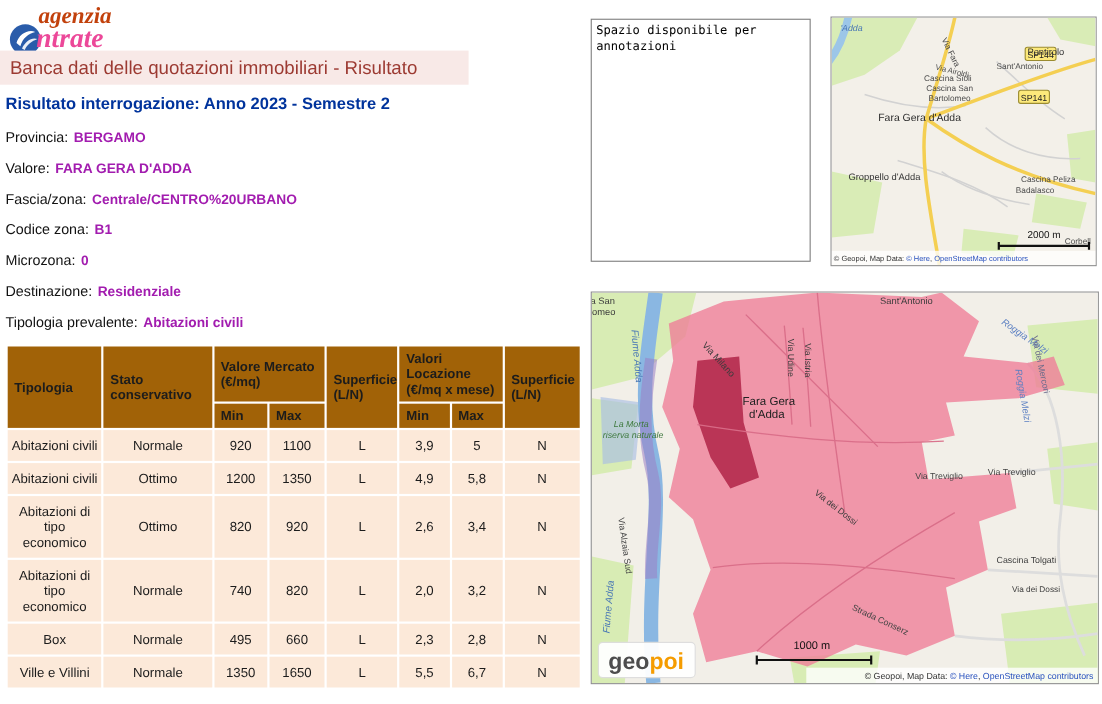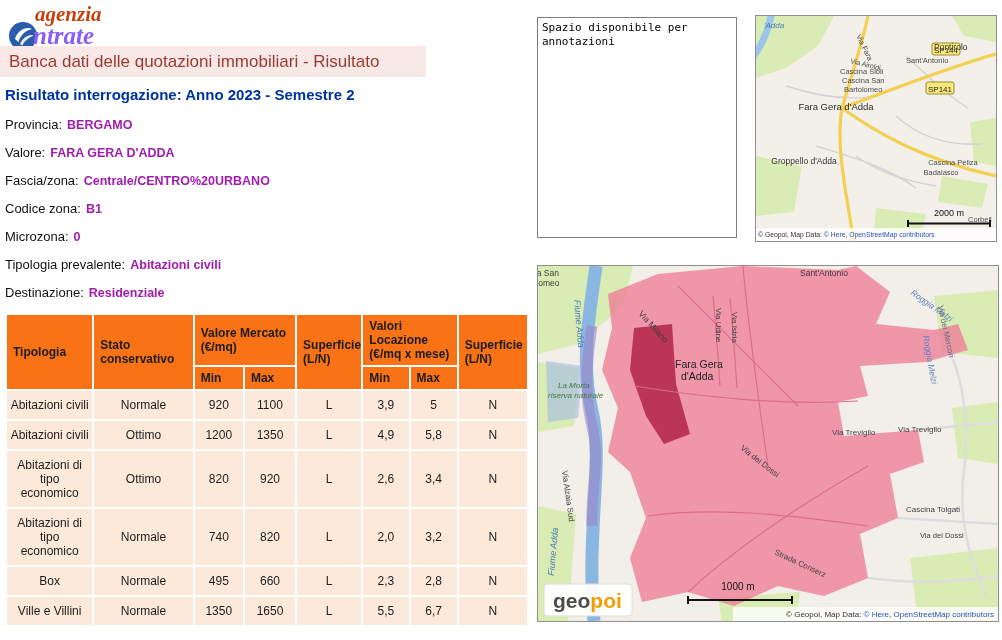--- a/index.html
+++ b/index.html
@@ -5,37 +5,37 @@
   html,body{margin:0;padding:0;}
   body{width:1002px;height:640px;overflow:hidden;background:#fff;
        font-family:"Liberation Sans",sans-serif;color:#1c1c1c;position:relative;}
 
   
   .logo{position:absolute;left:8px;top:4px;cursor:pointer;}
   .logo-line1{font-family:"Liberation Serif",serif;font-style:italic;font-weight:bold;
               color:#c2410c;font-size:21px;margin-left:27px;line-height:20px;}
   .logo-row{display:flex;align-items:center;margin-top:-3px;}
   .logo-line2{font-family:"Liberation Serif",serif;font-style:italic;font-weight:bold;
-              color:#8b5cf6;font-size:25px;margin-left:-5px;}
+              color:#ec4899;font-size:25px;margin-left:-5px;}
 
   
   .banner{position:absolute;left:0;top:46px;width:426px;height:31px;background:#f8e9e7;
           color:#9c3a32;font-size:17px;line-height:31px;padding-left:9px;box-sizing:border-box;}
 
   
   .content{position:absolute;left:5px;top:86px;width:528px;}
   .rheading{color:#00339c;font-weight:bold;font-size:15px;margin:0 0 14px 0;}
   .field{margin-bottom:12px;font-size:13px;line-height:15px;}
   .flabel{font-weight:normal;color:#121212;}
   .fvalue{color:#a21caf;font-weight:bold;font-size:12.5px;margin-left:5px;}
 
   
   table.quot{border-collapse:separate;border-spacing:2px;table-layout:fixed;
              width:524px;margin-top:3px;background:#fff;}
-  table.quot th{background:#f97316;font-size:12px;font-weight:bold;text-align:left;
+  table.quot th{background:#a16207;font-size:12px;font-weight:bold;text-align:left;
                 vertical-align:middle;padding:4px 6px;color:#1c1c1c;}
   table.quot td{background:#fce9d9;font-size:12px;text-align:center;vertical-align:middle;
                 padding:7px 3px;color:#1c1c1c;word-wrap:break-word;}
 
   
   .annotations{position:absolute;left:537px;top:17px;width:200px;height:221px;
                box-sizing:border-box;border:1px solid #7e7e7e;background:#fff;color:#000;
                font-family:"DejaVu Sans Mono",monospace;font-size:11px;line-height:14px;
                padding:3px 4px;resize:none;overflow:hidden;}
 
@@ -76,24 +76,24 @@
   <div class="field">
     <span class="flabel">Fascia/zona:</span><span class="fvalue">Centrale/CENTRO%20URBANO</span>
   </div>
   <div class="field">
     <span class="flabel">Codice zona:</span><span class="fvalue">B1</span>
   </div>
   <div class="field">
     <span class="flabel">Microzona:</span><span class="fvalue">0</span>
   </div>
   <div class="field">
+    <span class="flabel">Destinazione:</span><span class="fvalue">Residenziale</span>
+  </div>
+  <div class="field">
     <span class="flabel">Tipologia prevalente:</span><span class="fvalue">Abitazioni civili</span>
-  </div>
-  <div class="field">
-    <span class="flabel">Destinazione:</span><span class="fvalue">Residenziale</span>
   </div>
 
   <table class="quot">
     <colgroup>
       <col style="width:85px">
         <col style="width:98px">
         <col style="width:48px">
         <col style="width:50px">
       <col style="width:64px">
         <col style="width:45px">

